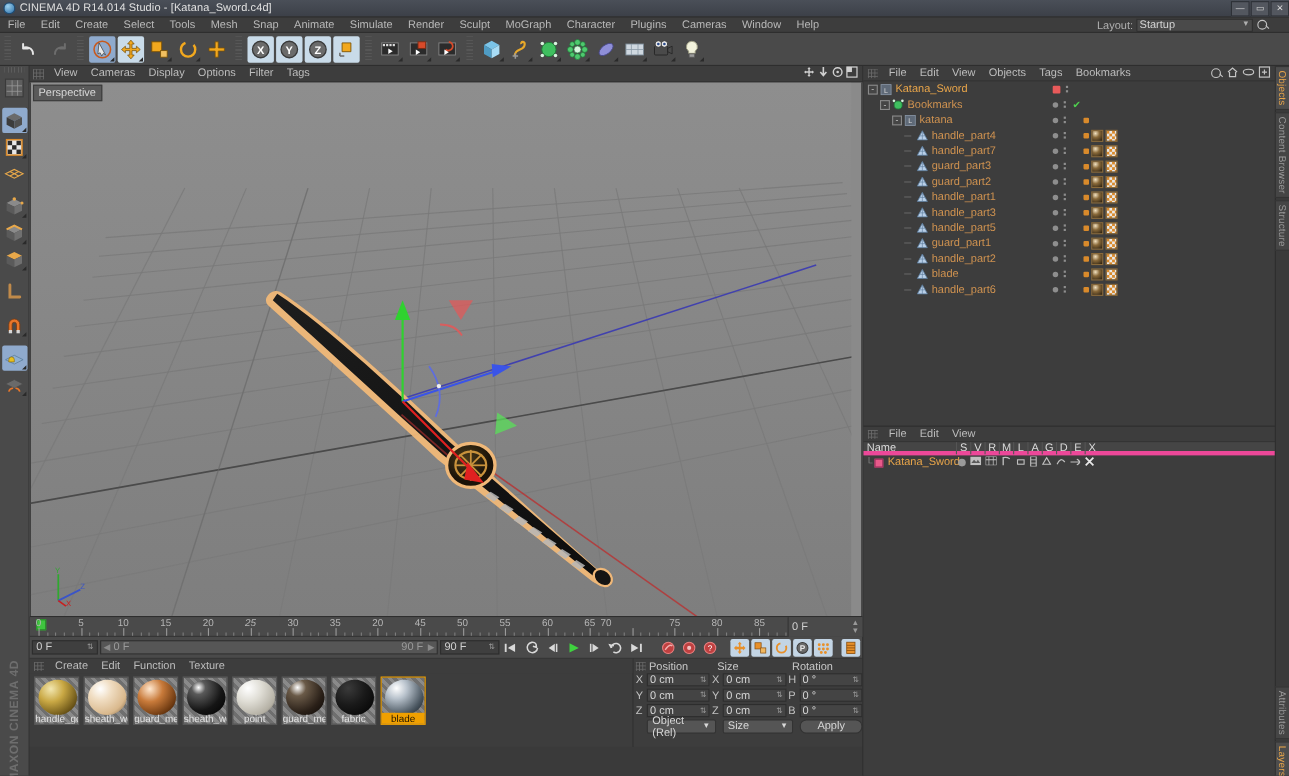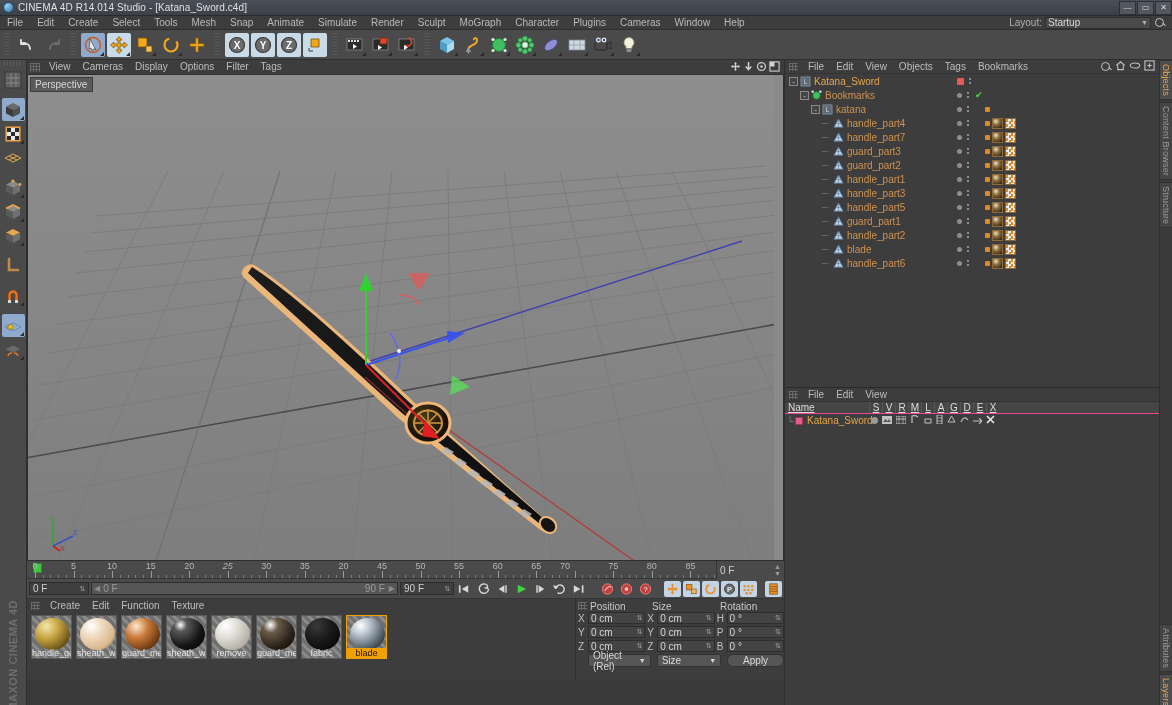--- a/index.html
+++ b/index.html
@@ -35,21 +35,21 @@
 
   
   #menubar {
     height: 14px; background: #3d3d3d; display: flex; align-items: center;
     border-bottom: 1px solid #2e2e2e; position: relative;
   }
   #menubar .mi {
     padding: 0 7px; font-size: 10px; color: #b9b9b9; line-height: 14px; cursor: default;
   }
   #layout-area {
-    margin-left: auto; display: flex; align-items: center; padding-right: 6px; gap: 3px;
+    margin-left: auto; display: flex; align-items: flex-end; padding-right: 18px; gap: 3px;
   }
   #layout-area .lbl { font-size: 10px; color: #b0b0b0; }
   #layout-sel {
     width: 106px; height: 12px; background: #4a4a4a; border: 1px solid #2e2e2e;
     display: flex; align-items: center; padding: 0 2px; font-size: 10px; color: #d5d5d5;
   }
   #layout-sel .arw { margin-left: auto; font-size: 7px; color: #b0b0b0; }
   .mag { width: 12px; height: 12px; position: relative; }
   .mag::before {
     content:""; position:absolute; left:1px; top:1px; width:7px; height:7px;
@@ -215,21 +215,21 @@
   .dots2 { display:flex; flex-direction:column; gap:2px;}
   .dots2 i { width:2px;height:2px;background:#8e8e8e; display:block;}
   .tagcol { position:absolute; left:200px; display:flex; align-items:center; gap:2px;}
   .tagsm { width:5px; height:5px; background:#d98a2b; border-radius:1px;}
   .tagmat { width:11px; height:11px; border:1px solid #8a6a3a; }
   .tagchk { width:11px; height:11px;
      background: repeating-conic-gradient(#e8e8e8 0 25%, #d98a2b 0 50%) 0 0/5px 5px;
      border:1px solid #8a6a3a;}
   #attrpnl { flex:1; background:#3d3d3d; display:flex; flex-direction:column;}
   .lm-head { height:12px; display:flex; align-items:flex-start; background:#454545;
-     border-bottom:1px solid #ec4899; font-size:10px; color:#dcdcdc;text-decoration:underline;}
+     border-bottom:4px solid #ec4899; font-size:10px; color:#dcdcdc;}
   .lm-head .nm { width:84px; padding-left:3px; }
   .lm-head .cc { width:13px; text-align:center; border-left:1px solid #555;}
   .lm-row { height:13px; display:flex; align-items:center; font-size:10px;}
 
   
   #vtabs-r { width:13px; background:#3a3a3a; display:flex; flex-direction:column;
      align-items:center; border-left:1px solid #2e2e2e;}
   .vtab { writing-mode: vertical-rl; font-size:9px; color:#9a9a9a;
      background:#454545; border:1px solid #333; padding:3px 1px; margin-bottom:2px;
      white-space:nowrap; letter-spacing:.2px;}
@@ -793,21 +793,21 @@
           <div class="tl-lbl" style="left: 162.222px;">20</div>
           <div class="tl-lbl" style="left: 200.778px; font-style: italic;">25</div>
           <div class="tl-lbl" style="left: 239.333px;">30</div>
           <div class="tl-lbl" style="left: 277.889px;">35</div>
           <div class="tl-lbl" style="left: 316.444px;">20</div>
           <div class="tl-lbl" style="left: 355px;">45</div>
           <div class="tl-lbl" style="left: 393.556px;">50</div>
           <div class="tl-lbl" style="left: 432.111px;">55</div>
           <div class="tl-lbl" style="left: 470.667px;">60</div>
           <div class="tl-lbl" style="left: 509.222px;">65</div>
-          <div class="tl-lbl" style="left: 538px;">70</div>
+          <div class="tl-lbl" style="left: 524px;">70</div>
           <div class="tl-lbl" style="left: 586.333px;">75</div>
           <div class="tl-lbl" style="left: 624.889px;">80</div>
           <div class="tl-lbl" style="left: 663.444px;">85</div>
           <div class="tl-lbl" style="left: 702px;">90</div>
         </div>
       <div id="tl-right">
         <span>0 F</span>
         <span class="spin" style="margin-left:auto;font-size:7px;color:#9a9a9a">▲<br>▼</span>
       </div>
     </div>
@@ -952,21 +952,21 @@
           <div class="mat">
             <div class="ball" style="background:radial-gradient(circle at 32% 26%,#ffe8d0 0%,#c87a3a 35%,#6b3810 75%,#1e0e04 100%)"></div>
             <div class="mlbl">guard_met</div>
           </div>
           <div class="mat">
             <div class="ball" style="background:radial-gradient(circle at 30% 22%,#ffffff 0%,#5a5a5a 18%,#151515 60%,#000 100%)"></div>
             <div class="mlbl">sheath_wo</div>
           </div>
           <div class="mat">
             <div class="ball" style="background:radial-gradient(circle at 30% 24%,#ffffff 0%,#e0ded6 35%,#b4b0a4 75%,#4a4840 100%)"></div>
-            <div class="mlbl">remove</div>
+            <div class="mlbl">point</div>
           </div>
           <div class="mat">
             <div class="ball" style="background:radial-gradient(circle at 30% 22%,#ffffff 0%,#6a5a48 22%,#2a2018 65%,#090604 100%)"></div>
             <div class="mlbl">guard_met</div>
           </div>
           <div class="mat">
             <div class="ball" style="background:radial-gradient(circle at 33% 24%,#3a3a3a 0%,#1a1a1a 45%,#000 100%)"></div>
             <div class="mlbl">fabric</div>
           </div>
           <div class="mat sel">

